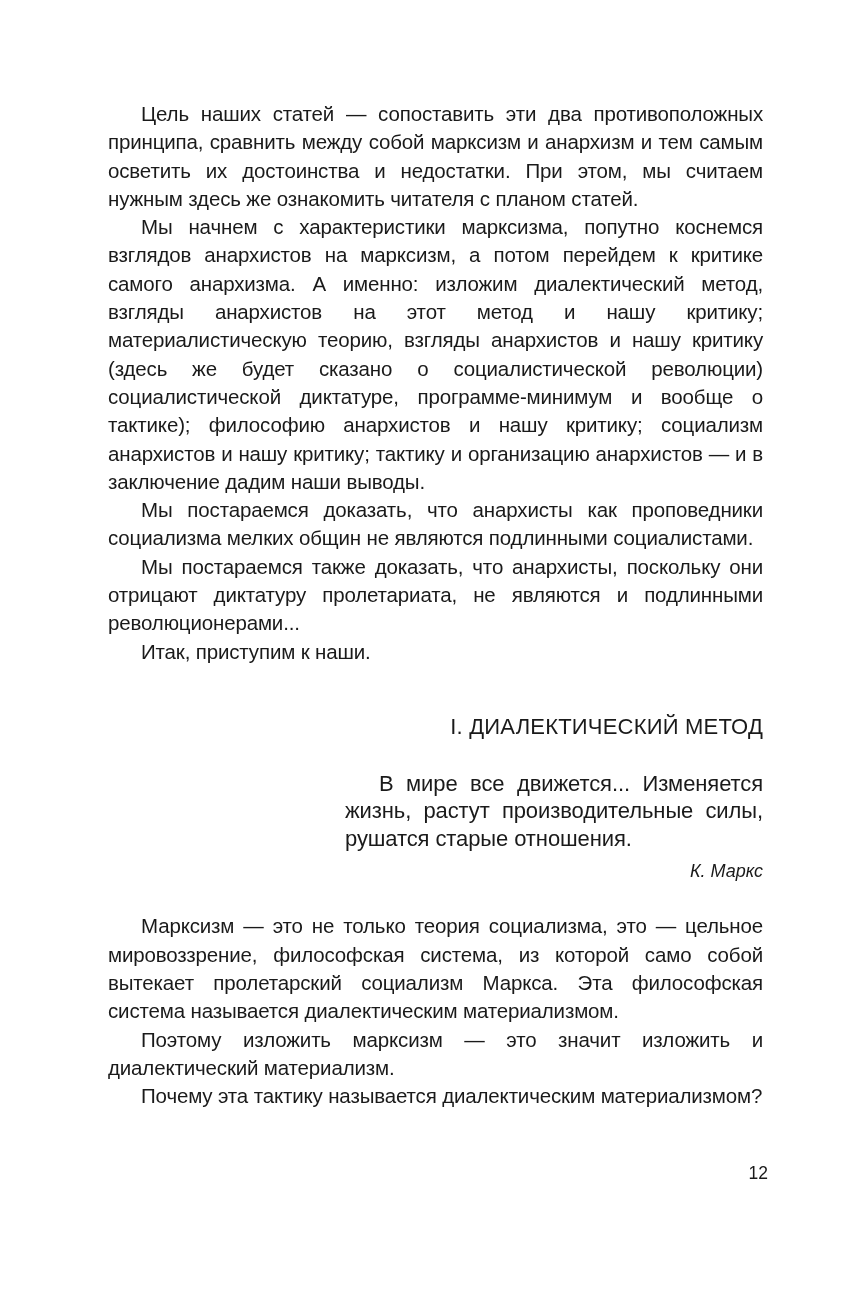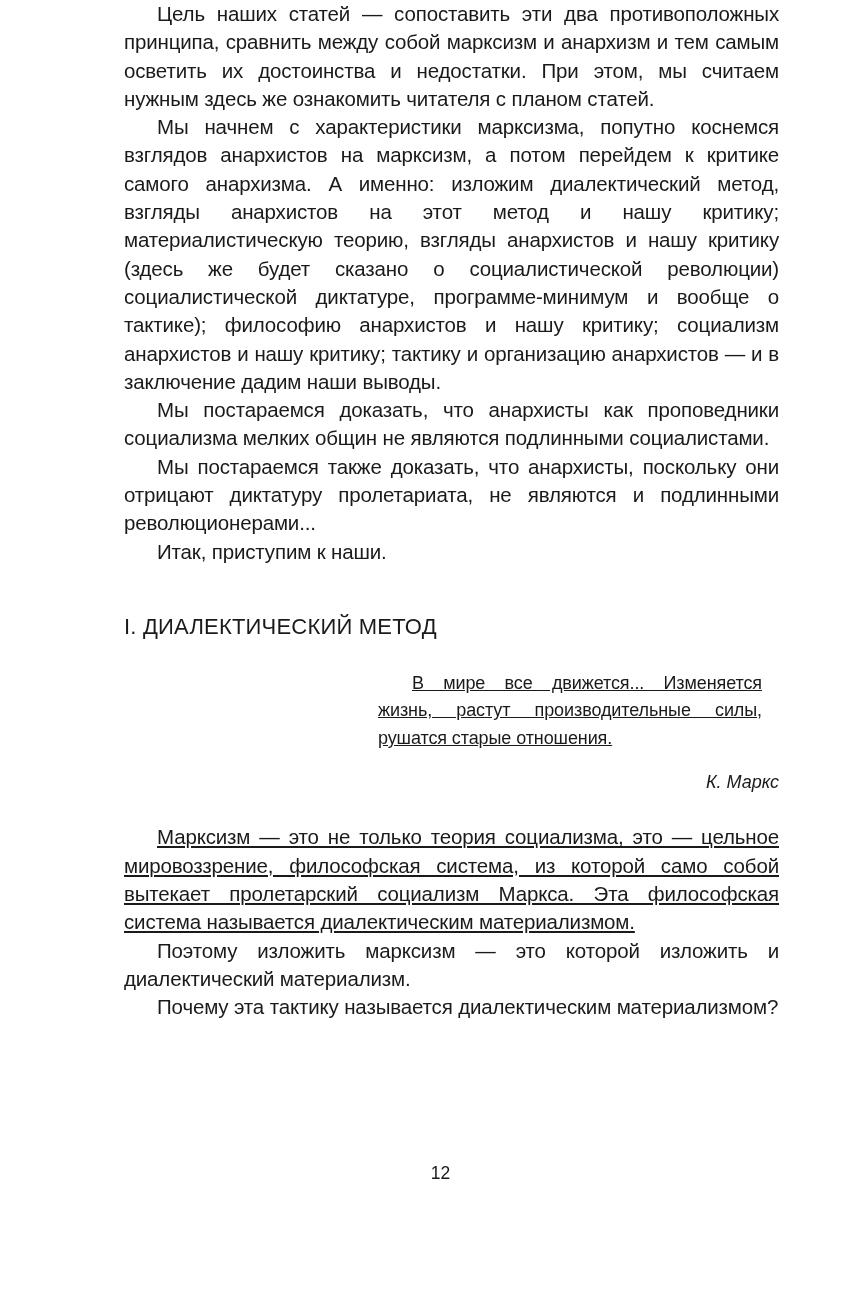--- a/index.html
+++ b/index.html
@@ -11,74 +11,73 @@
     position: relative;
     width: 845px;
     height: 1312px;
     background: #ffffff;
     overflow: hidden;
     font-family: "Liberation Sans", "DejaVu Sans", sans-serif;
     color: #1a1a1a;
   }
   .text-block {
     position: absolute;
-    left: 124px;
+    left: 108px;
     top: 0;
     width: 655px;
+    padding-top: 100px;
   }
   .body-par {
     margin: 0;
     font-size: 20.5px;
     line-height: 28.3px;
     text-align: justify;
     text-indent: 33px;
     letter-spacing: -0.15px;
     hyphens: auto;
     -webkit-hyphens: auto;
   }
   .chapter-heading {
     margin: 46px 0 0 0;
     font-size: 22px;
     font-weight: normal;
     line-height: 30px;
-    text-align: left;
+    text-align: right;
     letter-spacing: 0.2px;
     color: #1a1a1a;
   }
   .epigraph {
     margin: 28px 0 0 237px;
   }
   .epigraph-text {
-    margin: 17px;
-    font-size: 18px;
+    margin: 0;
+    font-size: 22px;
     line-height: 27.5px;
     text-align: justify;
     text-indent: 34px;
     letter-spacing: -0.1px;
     hyphens: auto;
-    text-decoration: underline;
     -webkit-hyphens: auto;
   }
   .epigraph-attribution {
     margin: 6px 0 16px 0;
     font-size: 18px;
     line-height: 26px;
     font-style: italic;
     text-align: right;
   }
   .after-epigraph {
     margin-top: 28px;
-    text-decoration: underline;
   }
   .page-number {
     position: absolute;
     left: 113px;
     top: 1162px;
     width: 655px;
-    text-align: center;
+    text-align: right;
     font-size: 17.5px;
     line-height: 22px;
     color: #1a1a1a;
   }
 </style>
 </head>
 <body>
 
 <div class="page">
   <main class="text-block">
@@ -90,19 +89,19 @@
     <p class="body-par">Итак, приступим к наши.</p>
 
     <h2 class="chapter-heading">I. ДИАЛЕКТИЧЕСКИЙ МЕТОД</h2>
 
     <div class="epigraph">
       <p class="epigraph-text">В мире все движется... Изменяется жизнь, растут производительные силы, рушатся старые отношения.</p>
       <p class="epigraph-attribution">К. Маркс</p>
     </div>
 
     <p class="body-par after-epigraph">Марксизм — это не только теория социализма, это — цельное мировоззрение, философская система, из которой само собой вытекает пролетарский социализм Маркса. Эта философская система называется диалектическим материализмом.</p>
-    <p class="body-par">Поэтому изложить марксизм — это которой изложить и диалектический материализм.</p>
+    <p class="body-par">Поэтому изложить марксизм — это значит изложить и диалектический материализм.</p>
     <p class="body-par">Почему эта тактику называется диалектическим материализмом?</p>
 
   </main>
 
   <div class="page-number">12</div>
 </div>
 
 </body></html>

